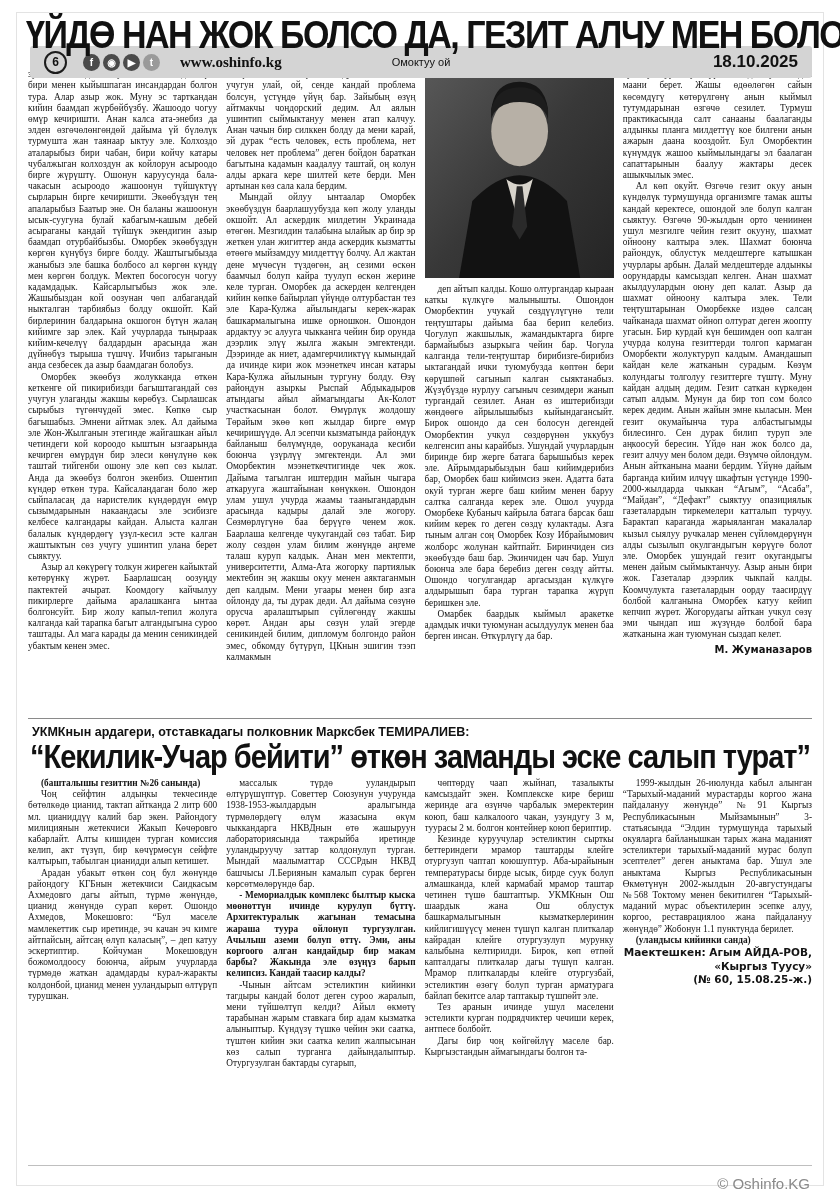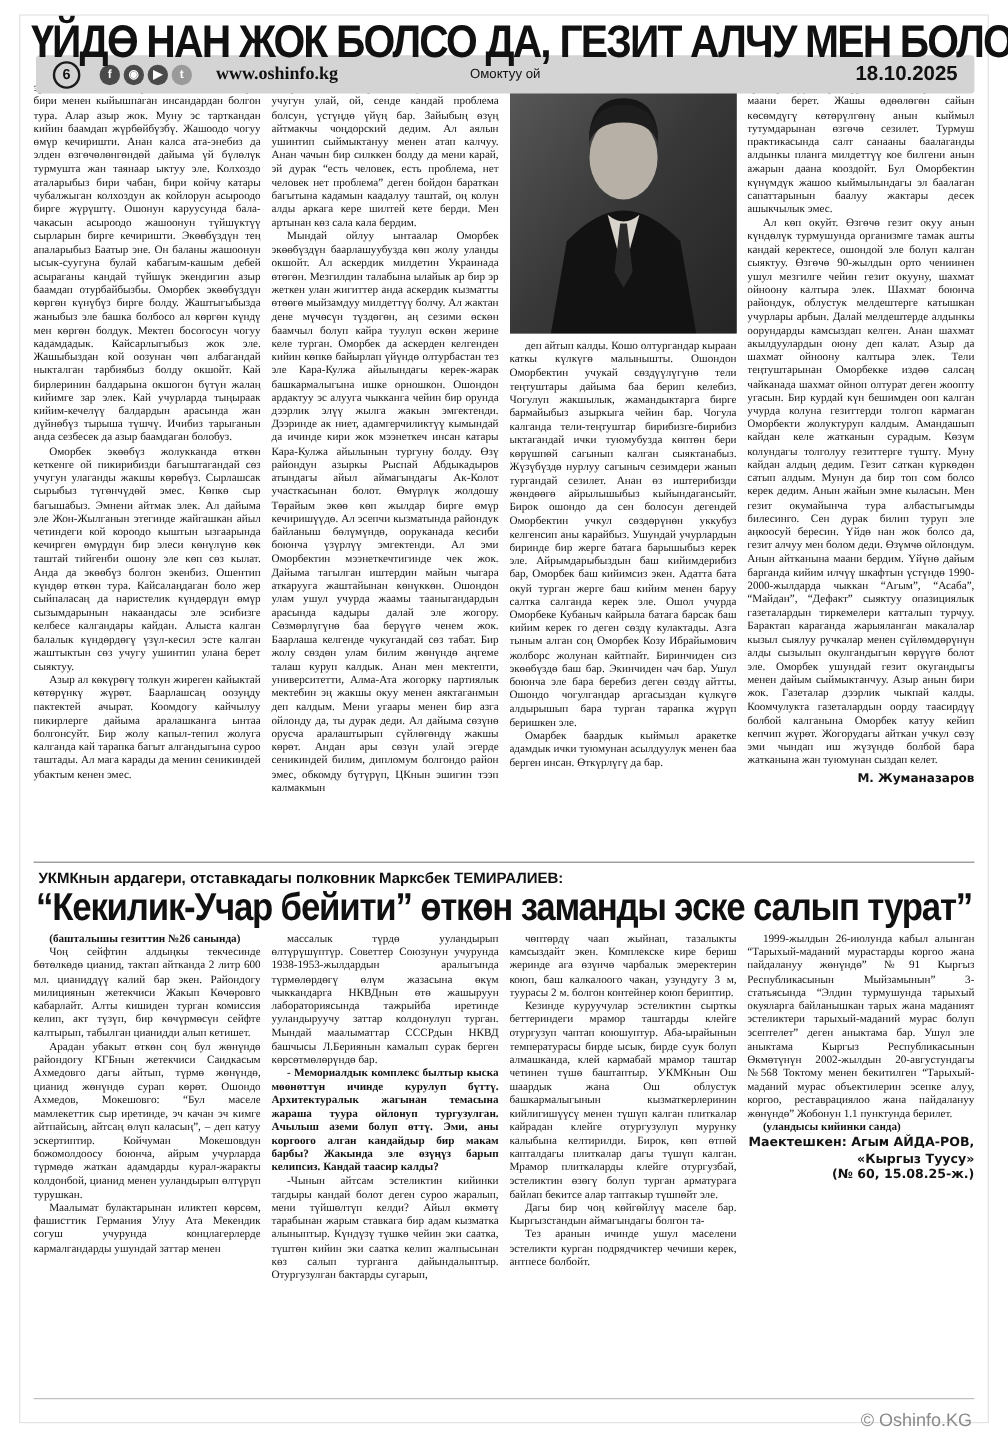--- a/index.html
+++ b/index.html
@@ -147,32 +147,31 @@
 <hr class="divider">
 
 <div class="kicker">УКМКнын ардагери, отставкадагы полковник Марксбек ТЕМИРАЛИЕВ:</div>
 <h2 class="headline2">“Кекилик-Учар бейити” өткөн заманды эске салып турат”</h2>
 
 <div class="columns art2">
   <div class="col">
       <p class="b">(башталышы гезиттин №26 санында)</p>
       <p>Чоң сейфтин алдыңкы текчесинде бөтөлкөдө цианид, тактап айтканда 2 литр 600 мл. цианиддүү калий бар экен. Райондогу милициянын жетекчиси Жакып Көчөровго кабарлайт. Алты кишиден турган комиссия келип, акт түзүп, бир көчүрмөсүн сейфте калтырып, табылган цианидди алып кетишет.</p>
       <p>Арадан убакыт өткөн соң бул жөнүндө райондогу КГБнын жетекчиси Саидкасым Ахмедовго дагы айтып, түрмө жөнүндө, цианид жөнүндө сурап көрөт. Ошондо Ахмедов, Мокешовго: “Бул маселе мамлекеттик сыр иретинде, эч качан эч кимге айтпайсың, айтсаң өлүп каласың”, – деп катуу эскертиптир. Койчуман Мокешовдун божомолдоосу боюнча, айрым учурларда түрмөдө жаткан адамдарды курал-жаракты колдонбой, цианид менен ууландырып өлтүрүп турушкан.</p>
-      <p>Маалымат булактарынан иликтеп көрсөм, фашисттик Германия Улуу Ата Мекендик согуш учурунда концлагерлерде кармалгандарды ушундай заттар менен</p>
     </div>
   <div class="col">
       <p>массалык түрдө ууландырып өлтүрүшүптүр. Советтер Союзунун учурунда 1938-1953-жылдардын аралыгында түрмөлөрдөгү өлүм жазасына өкүм чыккандарга НКВДнын өтө жашыруун лабораториясында тажрыйба иретинде ууландыруучу заттар колдонулуп турган. Мындай маалыматтар СССРдын НКВД башчысы Л.Бериянын камалып сурак берген көрсөтмөлөрүндө бар.</p>
       <p class="b">- Мемориалдык комплекс былтыр кыска мөөнөттүн ичинде курулуп бүттү. Архитектуралык жагынан темасына жараша туура ойлонуп тургузулган. Ачылыш аземи болуп өттү. Эми, аны коргоого алган кандайдыр бир макам барбы? Жакында эле өзүңүз барып келипсиз. Кандай таасир калды?</p>
       <p>-Чынын айтсам эстеликтин кийинки тагдыры кандай болот деген суроо жаралып, мени түйшөлтүп келди? Айыл өкмөтү тарабынан жарым ставкага бир адам кызматка алыныптыр. Күндүзү түшкө чейин эки саатка, түштөн кийин эки саатка келип жалпысынан көз салып турганга дайындалыптыр. Отургузулган бактарды сугарып,</p>
     </div>
   <div class="col">
       <p>чөптөрдү чаап жыйнап, тазалыкты камсыздайт экен. Комплекске кире бериш жеринде ага өзүнчө чарбалык эмеректерин коюп, баш калкалоого чакан, узундугу 3 м, туурасы 2 м. болгон контейнер коюп бериптир.</p>
       <p>Кезинде куруучулар эстеликтин сырткы беттериндеги мрамор таштарды клейге отургузуп чаптап коюшуптур. Аба-ырайынын температурасы бирде ысык, бирде суук болуп алмашканда, клей кармабай мрамор таштар четинен түшө баштаптыр. УКМКнын Ош шаардык жана Ош облустук башкармалыгынын кызматкерлеринин кийлигишүүсү менен түшүп калган плиткалар кайрадан клейге отургузулуп мурунку калыбына келтирилди. Бирок, көп өтпөй капталдагы плиткалар дагы түшүп калган. Мрамор плиткаларды клейге отургузбай, эстеликтин өзөгү болуп турган арматурага байлап бекитсе алар таптакыр түшпөйт эле.</p>
+      <p>Тез аранын ичинде ушул маселени эстеликти курган подрядчиктер чечиши керек, антпесе болбойт.</p>
       <p>Дагы бир чоң көйгөйлүү маселе бар. Кыргызстандын аймагындагы болгон та-</p>
-      <p>Тез аранын ичинде ушул маселени эстеликти курган подрядчиктер чечиши керек, антпесе болбойт.</p>
     </div>
   <div class="col">
       <p>1999-жылдын 26-июлунда кабыл алынган “Тарыхый-маданий мурастарды коргоо жана пайдалануу жөнүндө” №91 Кыргыз Республикасынын Мыйзамынын” 3-статьясында “Элдин турмушунда тарыхый окуяларга байланышкан тарых жана маданият эстеликтери тарыхый-маданий мурас болуп эсептелет” деген аныктама бар. Ушул эле аныктама Кыргыз Республикасынын Өкмөтүнүн 2002-жылдын 20-августундагы №568 Токтому менен бекитилген “Тарыхый-маданий мурас объектилерин эсепке алуу, коргоо, реставрациялоо жана пайдалануу жөнүндө” Жобонун 1.1 пунктунда берилет.</p>
       <p class="contb">(уландысы кийинки санда)</p>
       <p class="byline">Маектешкен: Агым АЙДА-РОВ,</p>
       <p class="byline">«Кыргыз Туусу»</p>
       <p class="byline">(№ 60, 15.08.25-ж.)</p>
     </div>
 </div>
 

